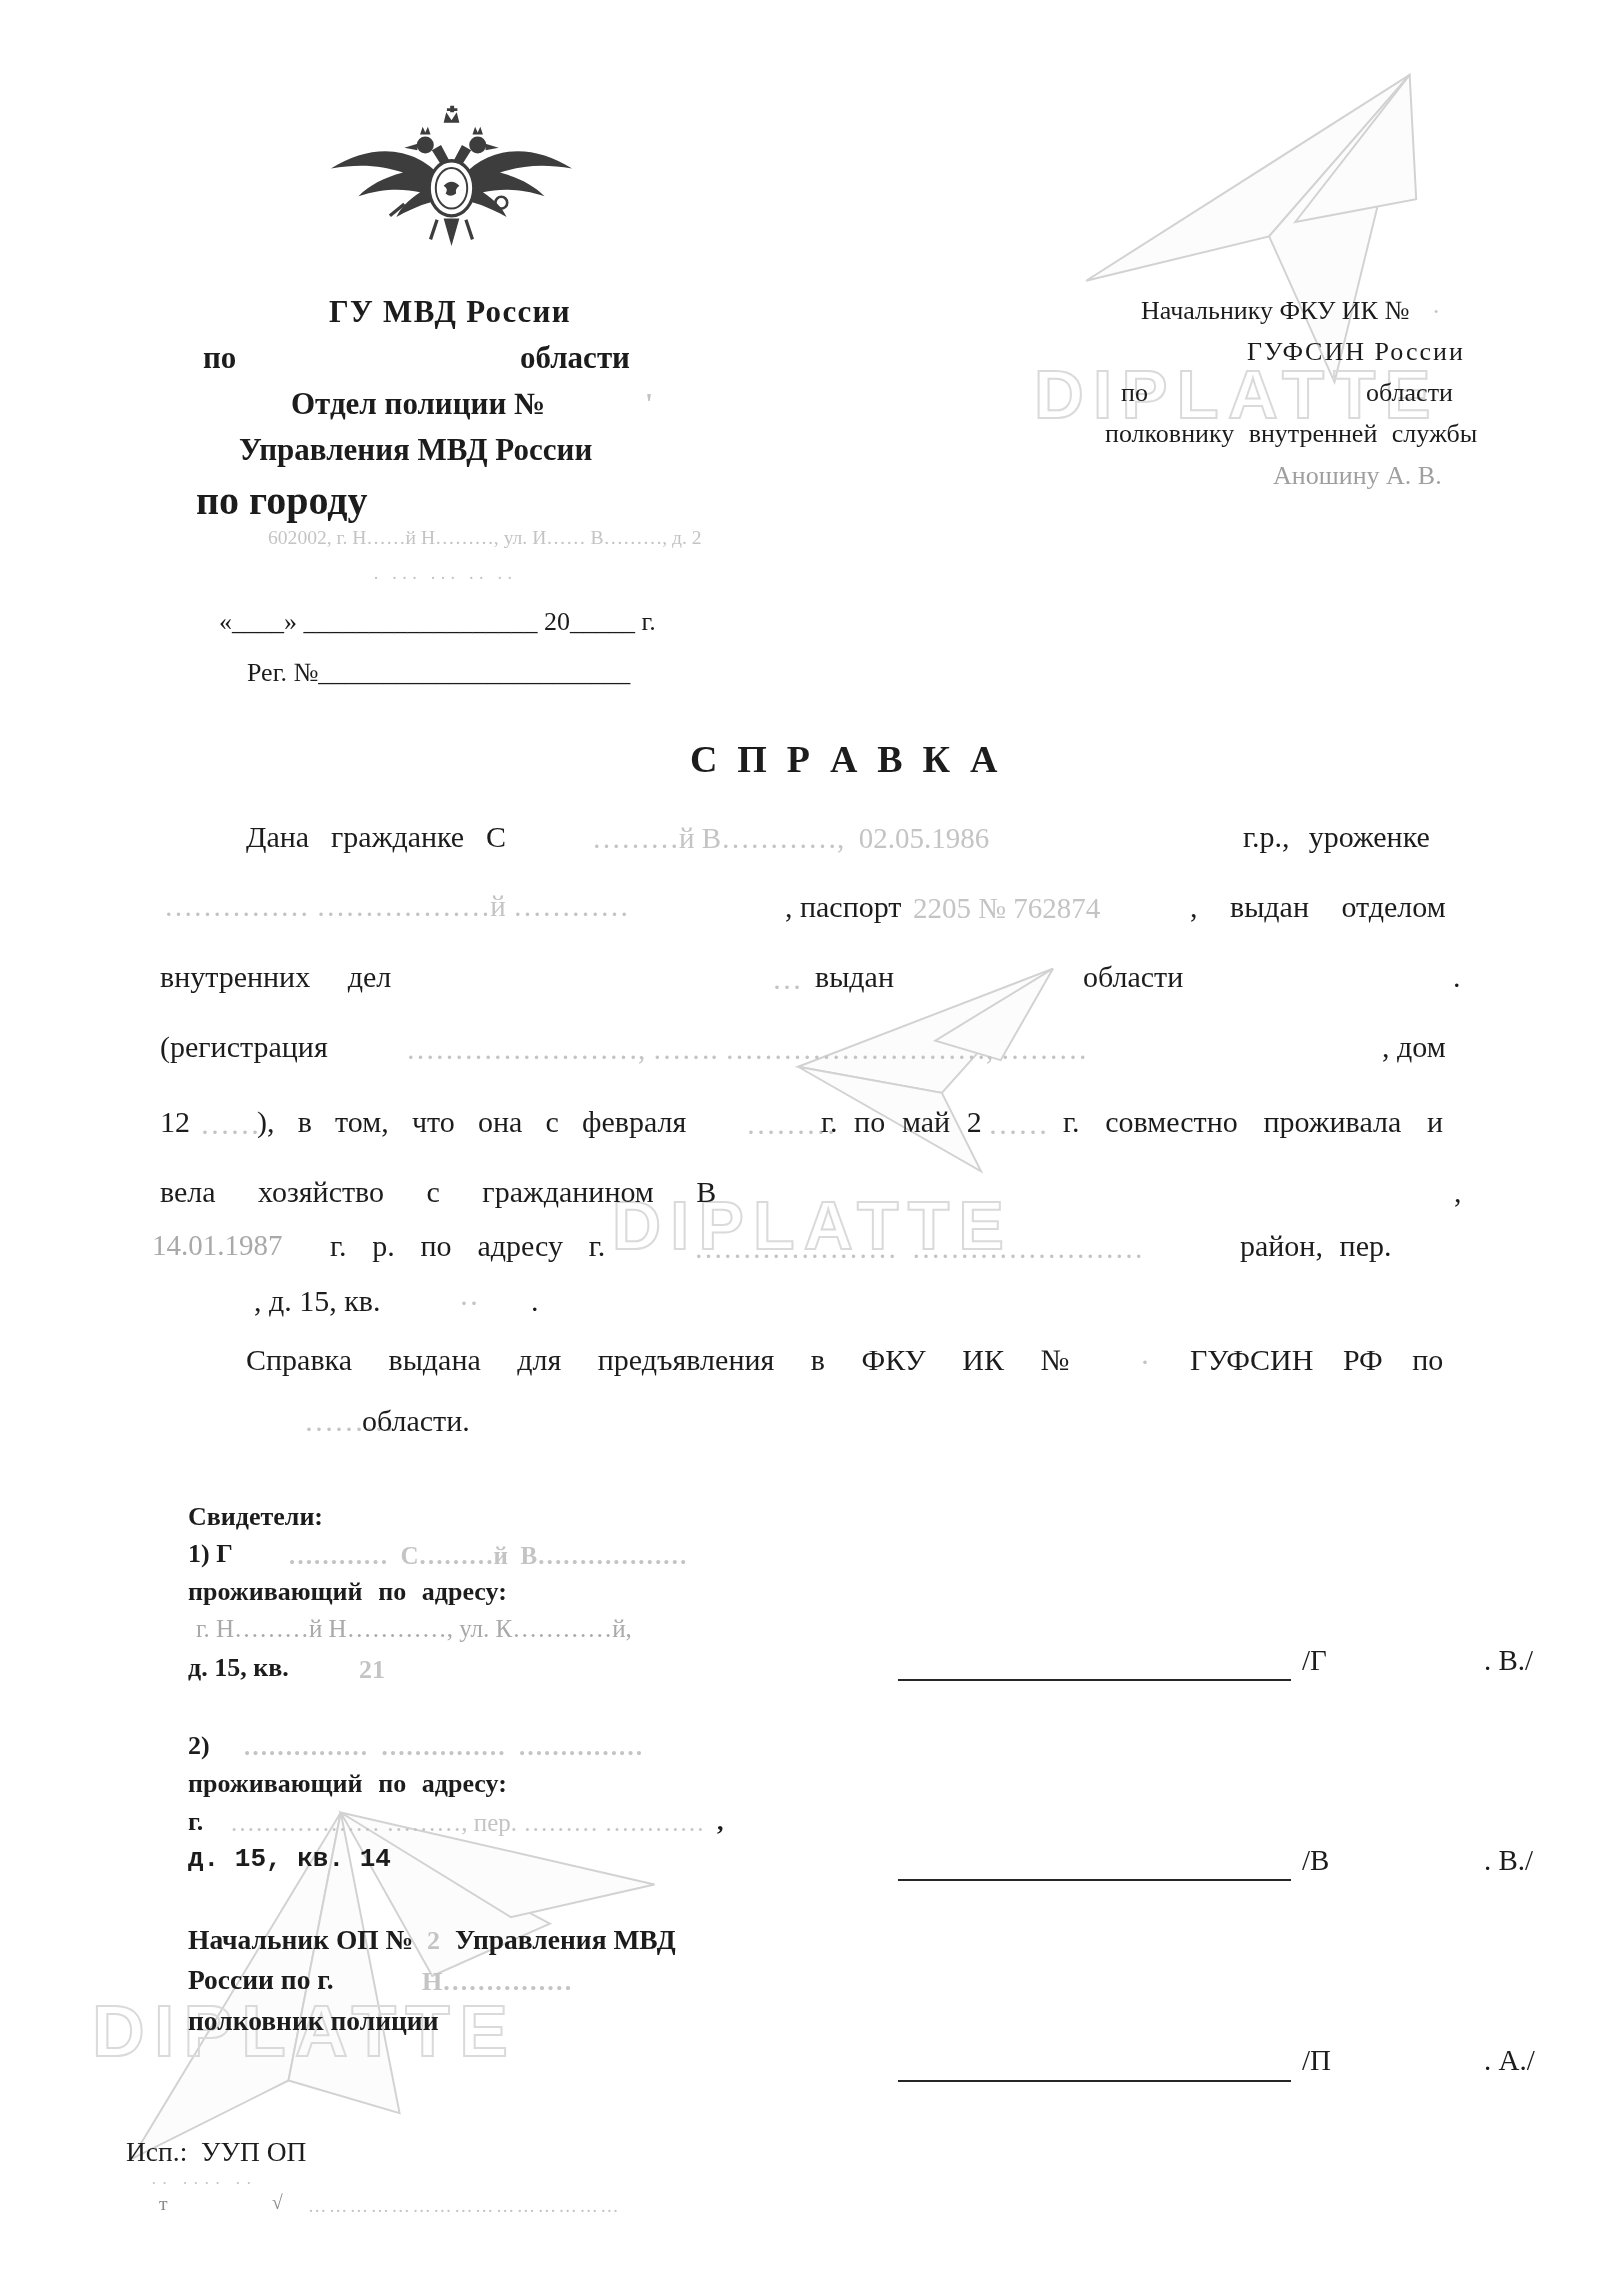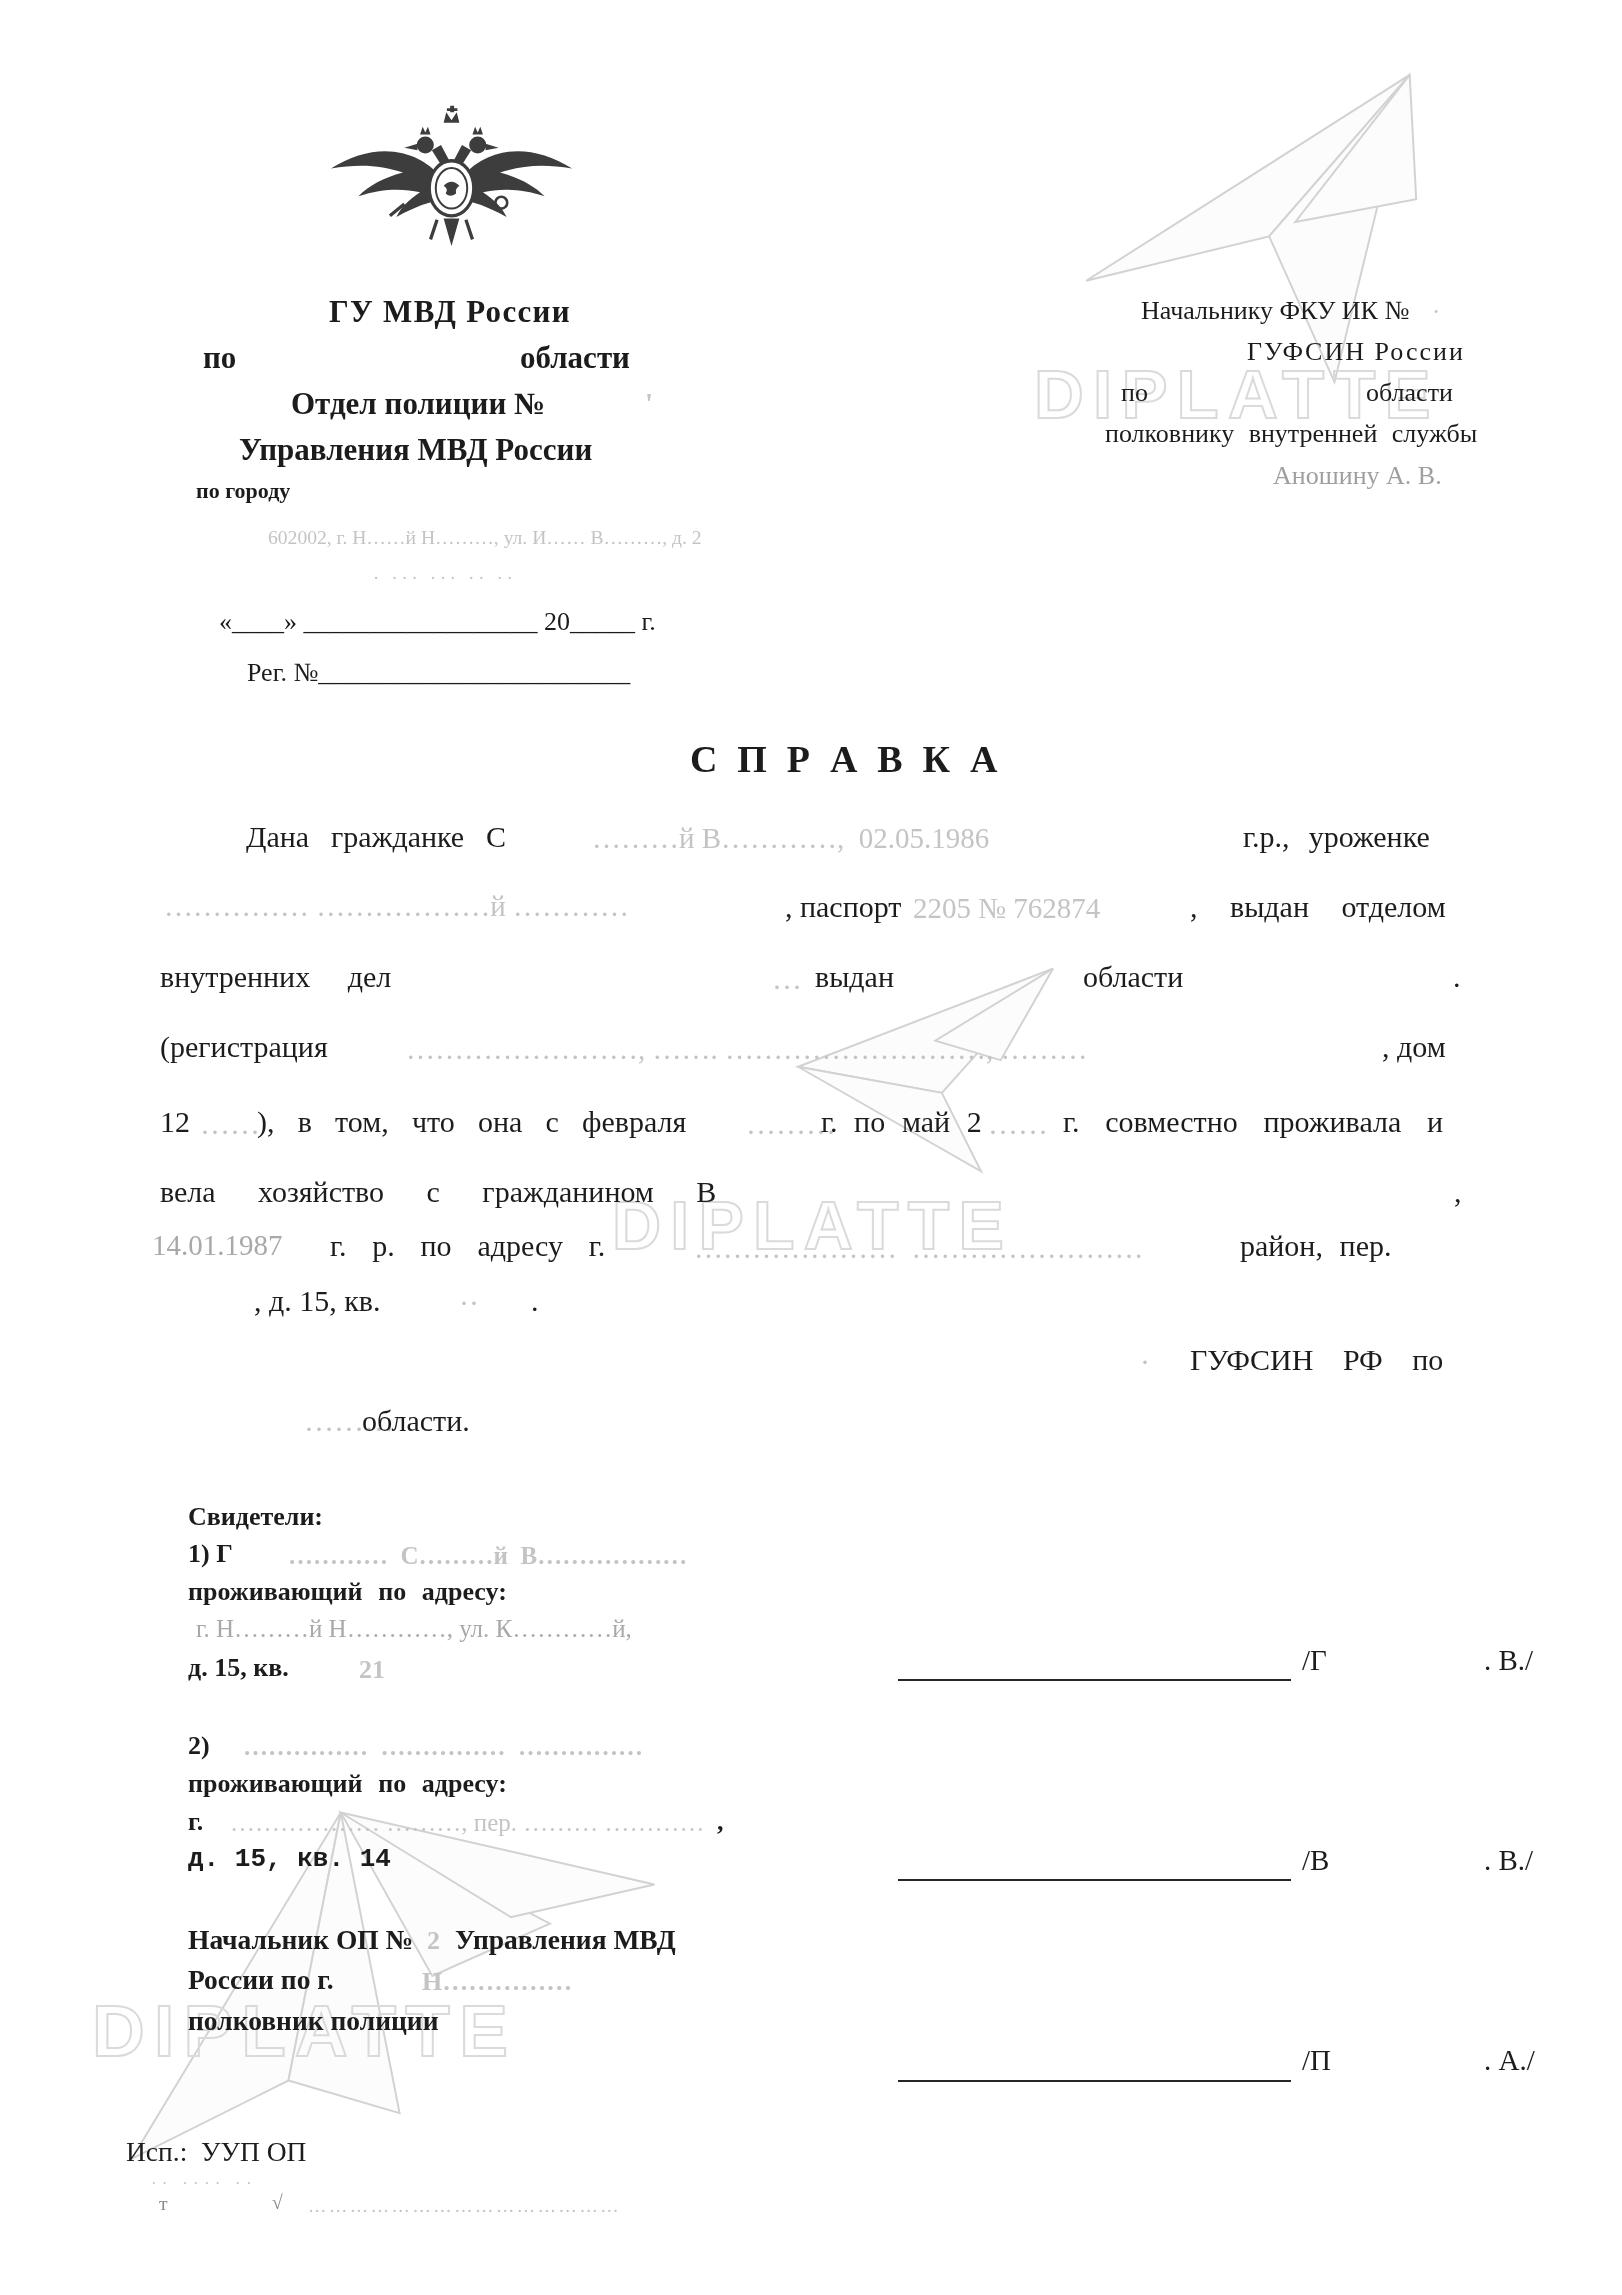--- a/index.html
+++ b/index.html
@@ -13,21 +13,21 @@
   .svgwm{position:absolute;z-index:0;}
   .sigline{position:absolute;z-index:2;width:393px;height:0;border-top:2.6px solid #262626;}
   
   #emblem{position:absolute;left:327px;top:103px;z-index:2;}
   #h1{left:329px;top:294px;font-size:31px;letter-spacing:1.3px;}
   #h2a{left:203px;top:340px;font-size:31px;}
   #h2b{left:520px;top:340px;font-size:31px;}
   #h3{left:291px;top:386px;font-size:31px;}
   #h3f{left:645px;top:387px;font-size:29px;}
   #h4{left:239px;top:432px;font-size:31px;}
-  #h5{left:196px;top:478px;font-size:22px;}
+  #h5{left:196px;top:478px;font-size:40px;}
   #addr{left:268px;top:527px;font-size:19.6px;}
   #phone{left:373px;top:568px;font-size:18.3px;letter-spacing:3.9px;}
   #dateline{left:219px;top:607px;font-size:26px;}
   #regline{left:247px;top:658px;font-size:26px;}
   
   #r1{left:1141px;top:296px;font-size:26px;}
   #r1f{left:1432px;top:298px;font-size:25px;}
   #r2{left:1247px;top:337px;font-size:26px;letter-spacing:2px;}
   #r3a{left:1121px;top:378px;font-size:26px;}
   #r3b{left:1366px;top:378px;font-size:26px;}
@@ -224,20 +224,21 @@
   <div id="l6a" class="t">вела хозяйство с гражданином В</div>
   <div id="l6b" class="t">,</div>
   <div id="l7f" class="t fa2">14.01.1987</div>
   <div id="l7a" class="t">г. р. по адресу г.</div>
   <div id="l7f2" class="t fa">…………………  ……………………</div>
   <div id="l7b" class="t">район, пер.</div>
   <div id="l8a" class="t">, д. 15, кв.</div>
   <div id="l8f" class="t fa">··</div>
   <div id="l8b" class="t">.</div>
 
+  <div id="p2a" class="t">Справка выдана для предъявления в ФКУ ИК №</div>
   <div id="p2f" class="t fa">·</div>
   <div id="p2b" class="t">ГУФСИН РФ по</div>
   <div id="p2f2" class="t fa">………</div>
   <div id="p2c" class="t">области.</div>
 
   <div id="wh" class="t bd">Свидетели:</div>
   <div id="w1a" class="t bd">1) Г</div>
   <div id="w1af" class="t bd fa">…………  С………й  В………………</div>
   <div id="w1b" class="t bd">проживающий по адресу:</div>
   <div id="w1cf" class="t fa2">г. Н………й Н…………, ул. К…………й,</div>

